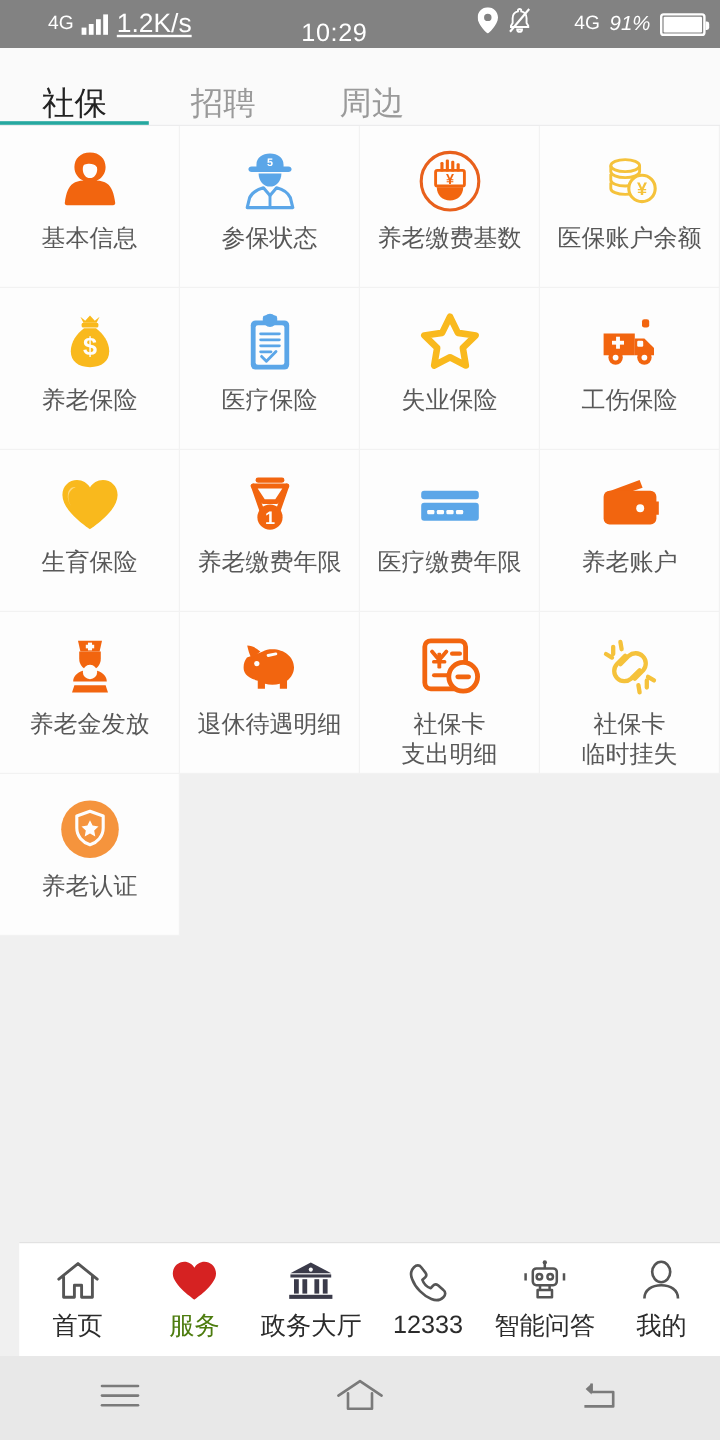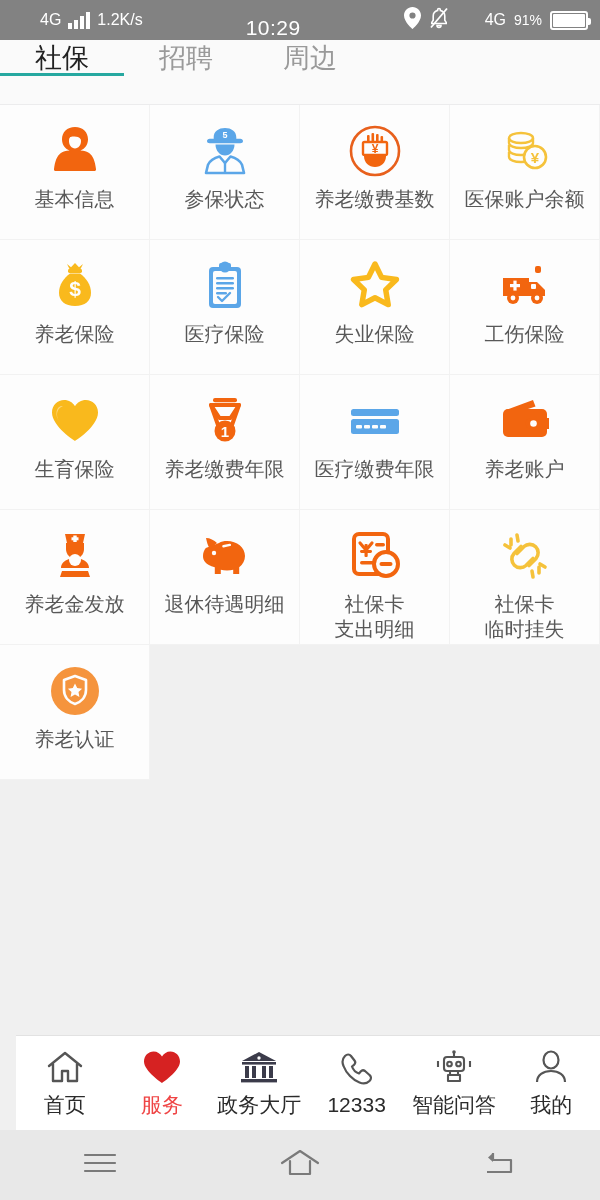--- a/index.html
+++ b/index.html
@@ -20,29 +20,29 @@
   .sb-left { display:flex; align-items:center; gap:7px; }
   .sb-center { flex:1; text-align:center; font-size:21px; letter-spacing:.5px;margin-top:16px; }
   .sb-right { display:flex; align-items:center; gap:8px; }
   .net-label { font-size:16px;margin-left:28px; }
   .bars { display:flex; align-items:flex-end; gap:2px; height:17px; }
   .bars i { width:4px; background:#fff; display:block; }
   .bars i:nth-child(1){ height:6px; }
   .bars i:nth-child(2){ height:9px; }
   .bars i:nth-child(3){ height:13px; }
   .bars i:nth-child(4){ height:17px; }
-  .speed { font-size:16px; }
-  .batt-pct { font-size:14px; }
+  .speed { font-size:22px;text-decoration:underline; }
+  .batt-pct { font-size:17px;font-style:italic; }
   .batt { width:38px; height:19px; border:2px solid #fff; border-radius:3px; position:relative; }
   .batt::after { content:""; position:absolute; right:-5px; top:5px; width:3px; height:7px; background:#fff; border-radius:0 2px 2px 0; }
   .batt span { position:absolute; left:1px; top:1px; bottom:1px; width:calc(100% - 2px); background:#fff; border-radius:1px; }
 
   
   .tabbar {
-    height:65px; background:#fafafa; display:flex; align-items:flex-start;
+    height:65px; background:#fafafa; display:flex; align-items:flex-end;
     flex:0 0 65px; border-bottom:1px solid #ececed;
   }
   .tab {
     width:124px; display:flex; align-items:center; justify-content:center;
     font-size:27px; color:#9a9a9a; position:relative; cursor:pointer;
   }
   .tab.active { color:#222; }
   .tab.active::after {
     content:""; position:absolute; left:0; right:0; bottom:0; height:3px; background:#26a8a0;
   }
@@ -68,21 +68,21 @@
     position:absolute; left:16px; right:0; bottom:70px; height:95px;
     background:#fff; border-top:1px solid #e2e2e2;
     display:flex; align-items:center;
   }
   .bn-item {
     flex:1; display:flex; flex-direction:column; align-items:center;
     justify-content:center; gap:5px; cursor:pointer;
   }
   .bn-item .bic { height:38px; display:flex; align-items:center; justify-content:center; }
   .bn-item .blbl { font-size:21px; color:#2b2b2b; }
-  .bn-item.active .blbl { color:#ef4444; }
+  .bn-item.active .blbl { color:#4d7c0f; }
 
   
   .androidnav {
     position:absolute; left:0; right:0; bottom:0; height:70px;
     background:#e8e8e8; display:flex; align-items:center;
   }
   .an-btn { flex:1; display:flex; align-items:center; justify-content:center; cursor:pointer; }
 </style>
 </head>
 <body>

